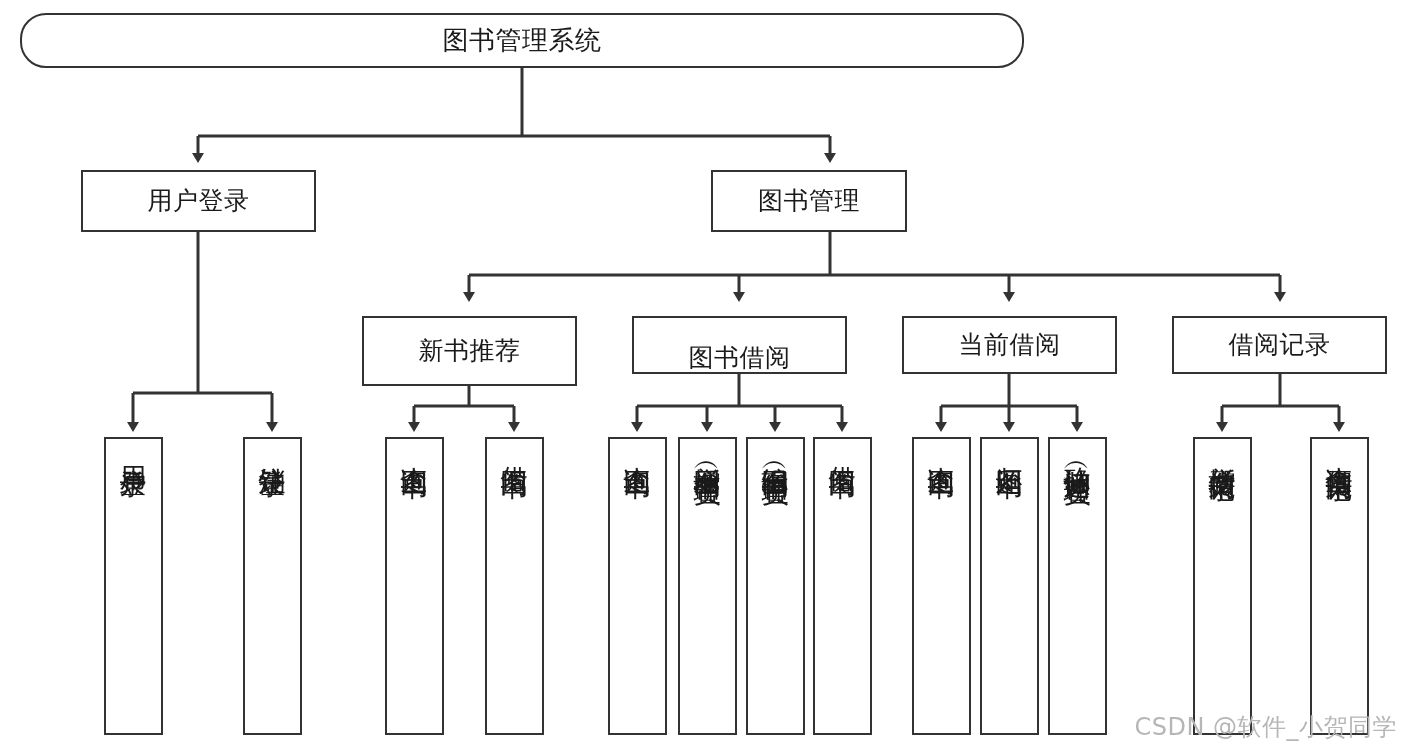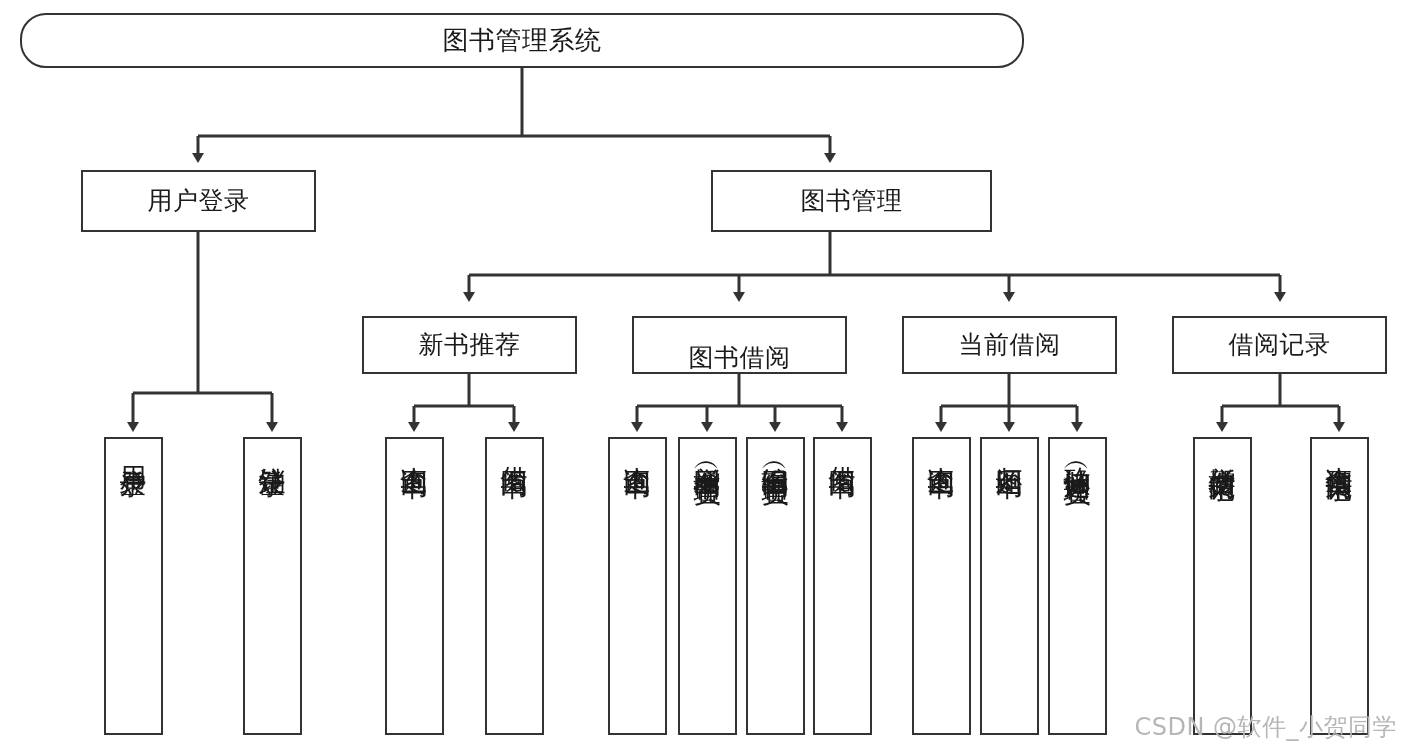--- a/index.html
+++ b/index.html
@@ -127,25 +127,25 @@
     </g>
   </svg>
 
   <div class="node horiz root" style="left:20px; top:13px; width:1004px; height:55px;border-radius:26px;">
     <span class="label">图书管理系统</span>
   </div>
 
   <div class="node horiz" style="left:81px; top:170px; width:235px; height:62px;">
     <span class="label">用户登录</span>
   </div>
-  <div class="node horiz" style="left:711px; top:170px; width:281px; height:62px;">
+  <div class="node horiz" style="left:711px; top:170px; width:196px; height:62px;">
     <span class="label">图书管理</span>
   </div>
 
-  <div class="node horiz" style="left:362px; top:316px; width:215px; height:58px;">
+  <div class="node horiz" style="left:362px; top:316px; width:215px; height:70px;">
     <span class="label">新书推荐</span>
   </div>
   <div class="node horiz" style="left:632px; top:316px; width:215px; height:58px;align-items:flex-end;">
     <span class="label">图书借阅</span>
   </div>
   <div class="node horiz" style="left:902px; top:316px; width:215px; height:58px;">
     <span class="label">当前借阅</span>
   </div>
   <div class="node horiz" style="left:1172px; top:316px; width:215px; height:58px;">
     <span class="label">借阅记录</span>

